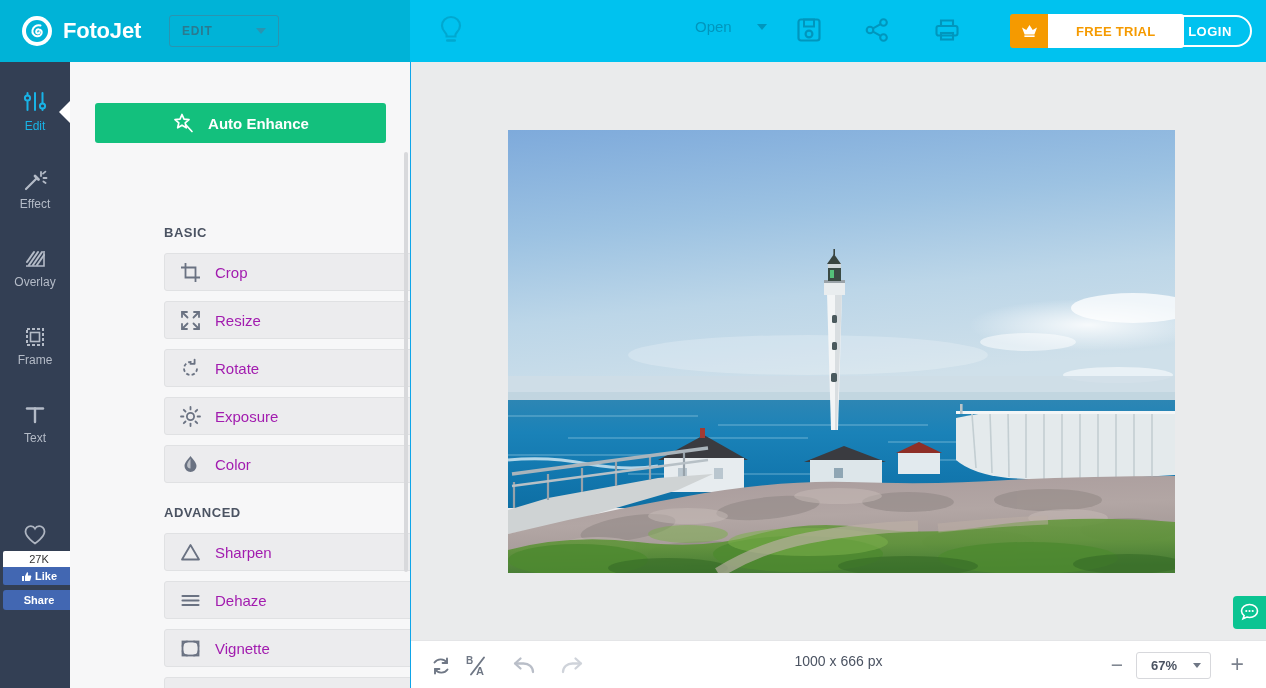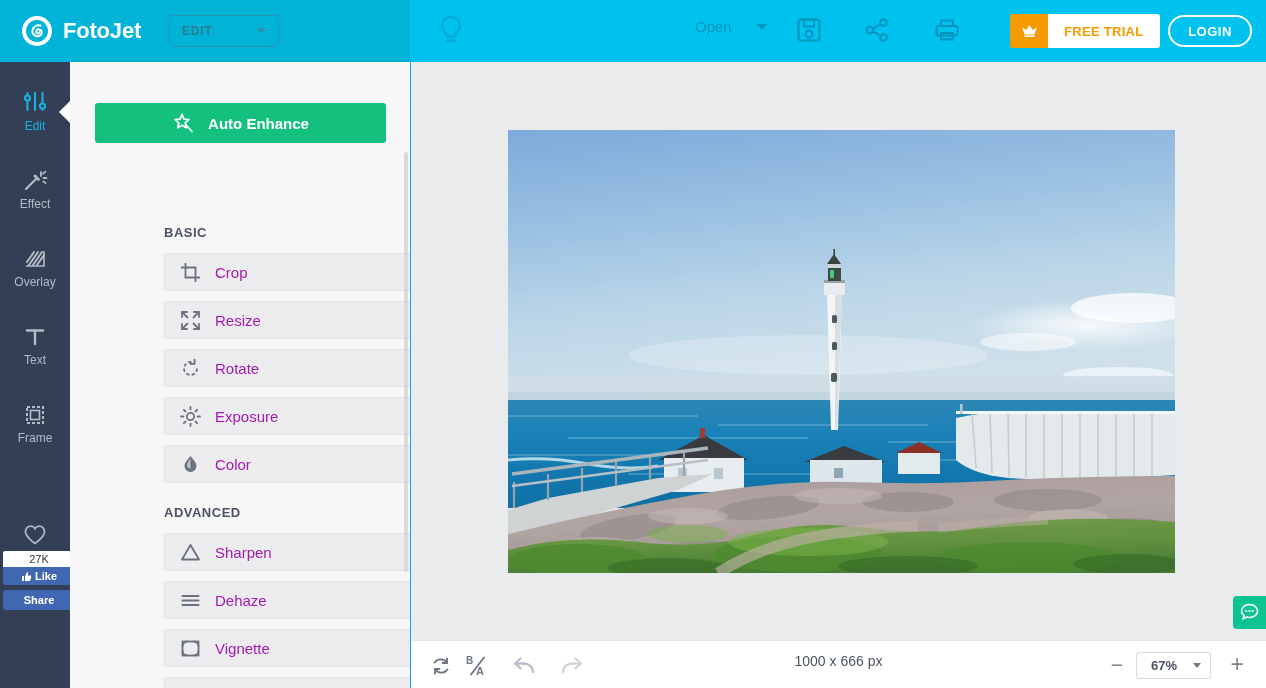--- a/index.html
+++ b/index.html
@@ -83,21 +83,21 @@
     border-radius: 3px; overflow: hidden; cursor: pointer;
   }
   .trial-crown {
     width: 38px; background: #f59a00;
     display: flex; align-items: center; justify-content: center;
   }
   .trial-label {
     background: #ffffff; color: #f59a00;
     font-size: 13px; font-weight: bold; letter-spacing: 0.3px;
     display: flex; align-items: center;
-    padding: 0 16px;
+    padding: 0 28px;
   }
   .login-btn {
     position: absolute; left: 758px; top: 15px;
     width: 84px; height: 32px;
     border: 2px solid #ffffff; border-radius: 16px;
     color: #ffffff; font-size: 13px; font-weight: bold; letter-spacing: 0.5px;
     display: flex; align-items: center; justify-content: center;
     cursor: pointer;
   }
 
@@ -368,32 +368,32 @@
           <line x1="15" y1="18" x2="22" y2="8"></line>
           <line x1="5" y1="15" x2="12" y2="5"></line>
         </g>
         <path d="M4 19h18V4" fill="none" stroke="#b4bbc7" stroke-width="1.6"></path>
       </svg>
       <div class="rl">Overlay</div>
     </div>
 
     <div class="rail-item">
       <svg width="26" height="24" viewBox="0 0 26 24">
+        <rect x="5" y="4" width="16" height="16" fill="none" stroke="#b4bbc7" stroke-width="2" stroke-dasharray="3 2"></rect>
+        <rect x="8.5" y="7.5" width="9" height="9" fill="none" stroke="#b4bbc7" stroke-width="1.6"></rect>
+      </svg>
+      <div class="rl">Frame</div>
+    </div>
+
+    <div class="rail-item">
+      <svg width="26" height="24" viewBox="0 0 26 24">
         <line x1="5" y1="5.5" x2="21" y2="5.5" stroke="#b4bbc7" stroke-width="2.4" stroke-linecap="round"></line>
         <line x1="13" y1="5.5" x2="13" y2="19" stroke="#b4bbc7" stroke-width="2.4" stroke-linecap="round"></line>
       </svg>
       <div class="rl">Text</div>
-    </div>
-
-    <div class="rail-item">
-      <svg width="26" height="24" viewBox="0 0 26 24">
-        <rect x="5" y="4" width="16" height="16" fill="none" stroke="#b4bbc7" stroke-width="2" stroke-dasharray="3 2"></rect>
-        <rect x="8.5" y="7.5" width="9" height="9" fill="none" stroke="#b4bbc7" stroke-width="1.6"></rect>
-      </svg>
-      <div class="rl">Frame</div>
     </div>
 
   </div>
 
   <div style="position:absolute;left:23px;top:462px;">
     <svg width="24" height="22" viewBox="0 0 24 22">
       <path d="M12 19.5S2.5 13.2 2.5 7.6C2.5 4.4 5 2.2 7.8 2.2c1.9 0 3.4 1 4.2 2.4.8-1.4 2.3-2.4 4.2-2.4 2.8 0 5.3 2.2 5.3 5.4 0 5.6-9.5 11.9-9.5 11.9z" fill="none" stroke="#aeb5c1" stroke-width="1.8"></path>
     </svg>
   </div>
 

